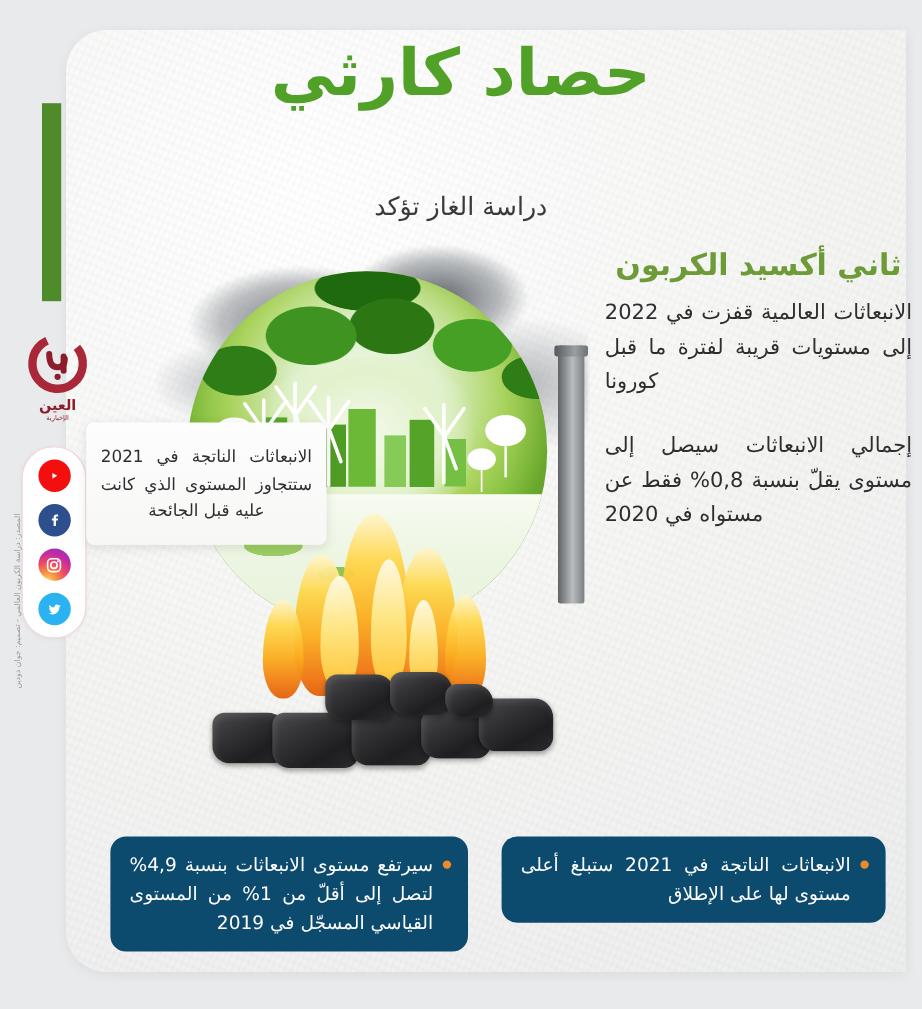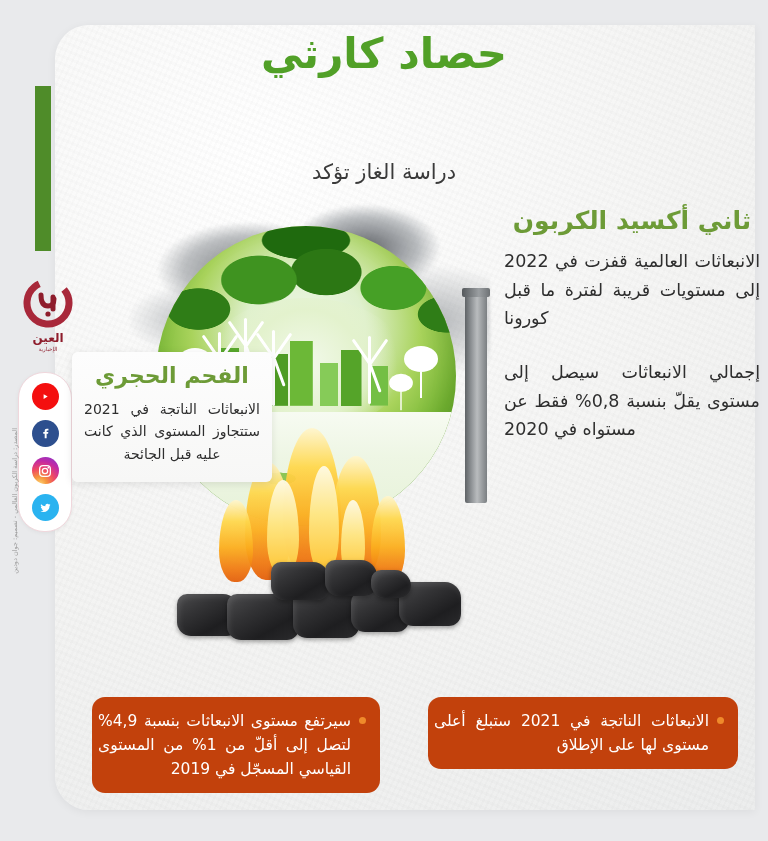--- a/index.html
+++ b/index.html
@@ -27,21 +27,21 @@
     pointer-events:none;
   }
   .green-tab{
     position:absolute;left:35px;top:86px;width:16px;height:165px;
     background:#4f8c29;
   }
 
   
   .title{
     position:absolute;left:0;right:0;top:30px;text-align:center;
-    font-size:42px;font-weight:bold;color:#51a027;letter-spacing:1px;
+    font-size:54px;font-weight:bold;color:#51a027;letter-spacing:1px;
     line-height:1.15;
   }
   .subtitle-badge{
     position:absolute;left:50%;transform:translateX(-50%);top:110px;
     background:#4f8c29;color:#fff;border-radius:9px;
     padding:7px 26px 9px;font-size:19px;font-weight:bold;white-space:nowrap;
   }
   .tagline{
     position:absolute;left:0;right:0;top:160px;text-align:center;
     font-size:21px;color:#3a3a3a;font-weight:normal;
@@ -188,22 +188,22 @@
     direction:rtl;
   }
   .card-coal .sec-head{text-align:center;font-size:22px;}
   .card-coal .sec-body{font-size:14px;text-align:justify;text-align-last:center;margin-top:8px;}
 
   
   .gas-head{
     position:absolute;right:30px;top:645px;font-size:25px;font-weight:bold;color:#6d9b37;
   }
   .bullet-box{
-    position:absolute;top:697px;background:#c2410c;border-radius:13px;color:#fff;
-    padding:12px 14px 12px 6px;direction:rtl;
+    position:absolute;top:697px;background:#0c4a6e;border-radius:13px;color:#fff;
+    padding:12px 14px 12px 16px;direction:rtl;
   }
   .bullet-box.right{right:30px;width:290px;}
   .bullet-box.left{left:92px;width:268px;}
   .bullet-row{display:flex;align-items:flex-start;gap:8px;}
   .dot{
     flex:0 0 auto;width:7px;height:7px;border-radius:50%;background:#ef8a2b;margin-top:8px;
   }
   .bullet-text{font-size:15.5px;line-height:1.55;text-align:justify;text-align-last:right;}
   .bullet-box.left .bullet-text{text-align:justify;text-align-last:right;}
   .divider-v{
@@ -326,21 +326,20 @@
     </div>
   </div>
 
   <div class="col-right">
     <div class="sec-head">ثاني أكسيد الكربون</div>
     <div class="sec-body">الانبعاثات العالمية قفزت في 2022 إلى مستويات قريبة لفترة ما قبل كورونا</div>
     <div class="sec-body second">إجمالي الانبعاثات سيصل إلى مستوى يقلّ بنسبة 0,8% فقط عن مستواه في 2020</div>
   </div>
 
   <div class="card-coal">
-    <div class="sec-head">الفحم الحجري</div>
     <div class="sec-body">الانبعاثات الناتجة في 2021 ستتجاوز المستوى الذي كانت عليه قبل الجائحة</div>
   </div>
 
 
   <div class="bullet-box right">
     <div class="bullet-row">
       <span class="dot"></span>
       <span class="bullet-text">الانبعاثات الناتجة في 2021 ستبلغ أعلى مستوى لها على الإطلاق</span>
     </div>
   </div>

